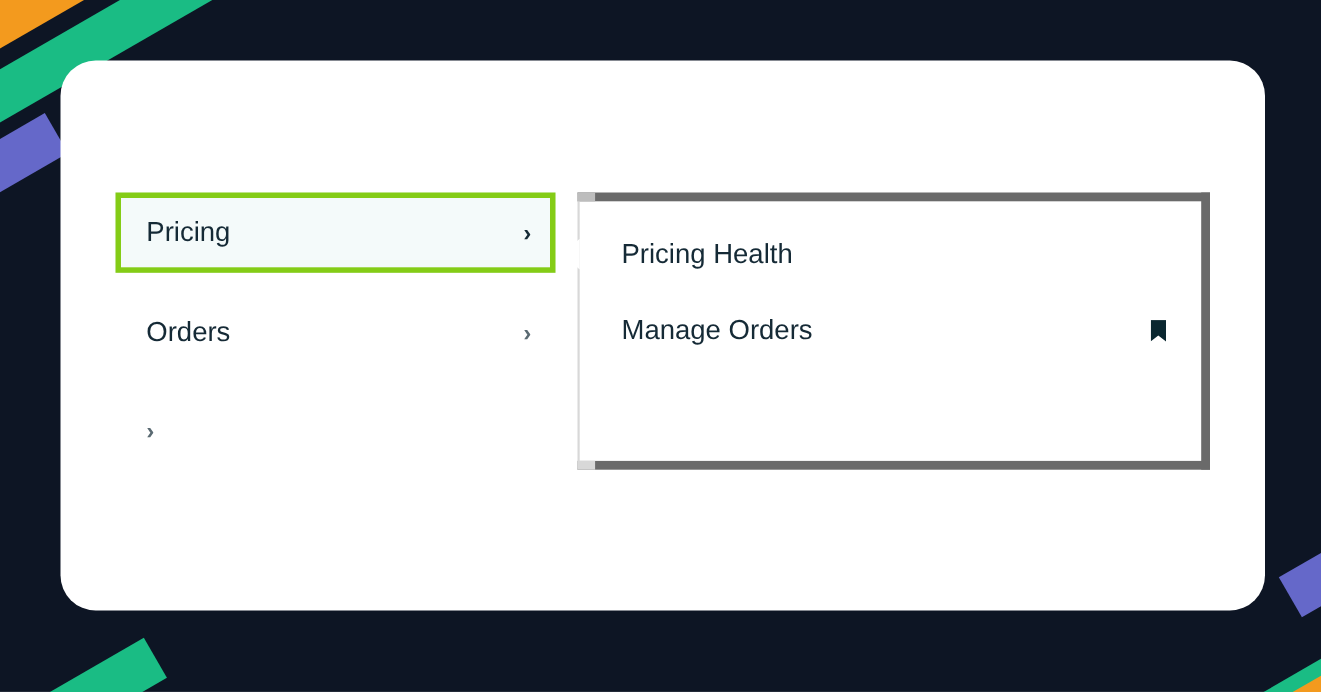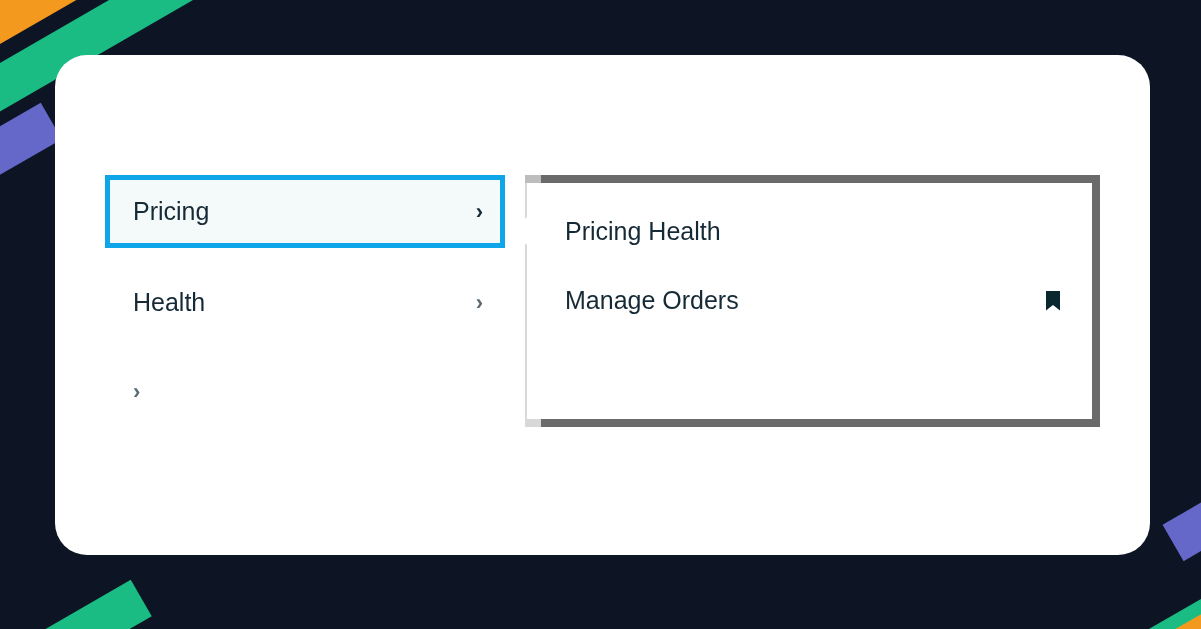--- a/index.html
+++ b/index.html
@@ -48,21 +48,21 @@
   .nav-item {
     display: flex;
     align-items: center;
     justify-content: space-between;
     padding: 22px 22px 22px 28px;
     font-size: 25px;
     color: #152a36;
     cursor: pointer;
   }
   .nav-item.active {
-    border: 5px solid #0ea5e9;
+    border: 5px solid #84cc16;
     background: #f4fafa;
     padding: 17px 17px 17px 23px;
   }
   .nav-item .chev {
     font-size: 22px;
     color: #5a6a72;
     font-weight: bold;
   }
   .nav-item.active .chev { color: #152a36; }
 
@@ -132,21 +132,21 @@
   <div class="menu-area">
 
     <div class="col-left">
 
       <div class="nav-item active">
         <span>Pricing</span>
         <span class="chev">›</span>
       </div>
 
       <div class="nav-item">
-        <span>Health</span>
+        <span>Orders</span>
         <span class="chev">›</span>
       </div>
 
       <div class="nav-item">
         <span class="chev">›</span>
       </div>
 
     </div>
 
     <div class="submenu-wrap">

